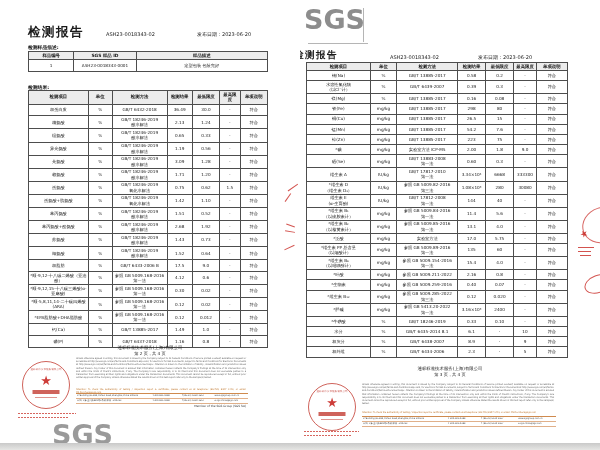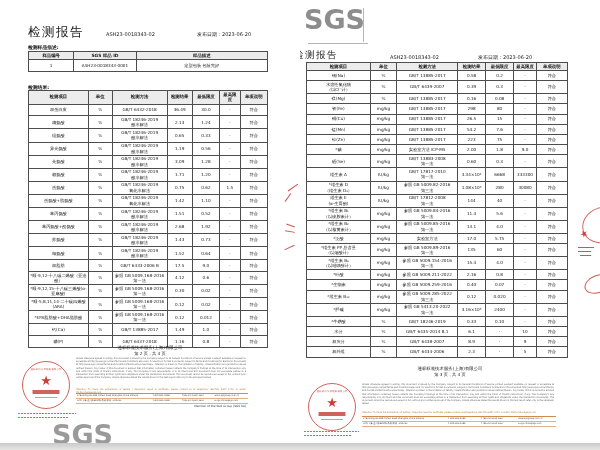--- a/index.html
+++ b/index.html
@@ -7,21 +7,21 @@
     width:600px;height:450px;overflow:hidden;position:relative;
     background:#fbfbfa;
     font-family:"DejaVu Sans","Liberation Sans",sans-serif;
     -webkit-font-smoothing:antialiased;
   }
   .page{position:absolute;top:0;width:300px;height:450px;background:#fff;}
   #page-left{left:0;}
   #page-right{left:300px;}
 
   
-  .rpt-title{position:absolute;font-weight:normal;color:#1a1a1a;letter-spacing:1.5px;}
+  .rpt-title{position:absolute;font-weight:bold;color:#1a1a1a;letter-spacing:1.5px;}
   .rpt-no,.rpt-date{position:absolute;font-size:5px;color:#222;}
 
   .section-label{position:absolute;font-size:4.8px;font-weight:bold;color:#111;}
 
   
   table{border-collapse:collapse;table-layout:fixed;position:absolute;background:#fff;}
   th,td{
     border:0.6px solid #4d4d4d;
     font-size:4.2px;line-height:1.3;color:#222;
     text-align:center;vertical-align:middle;

